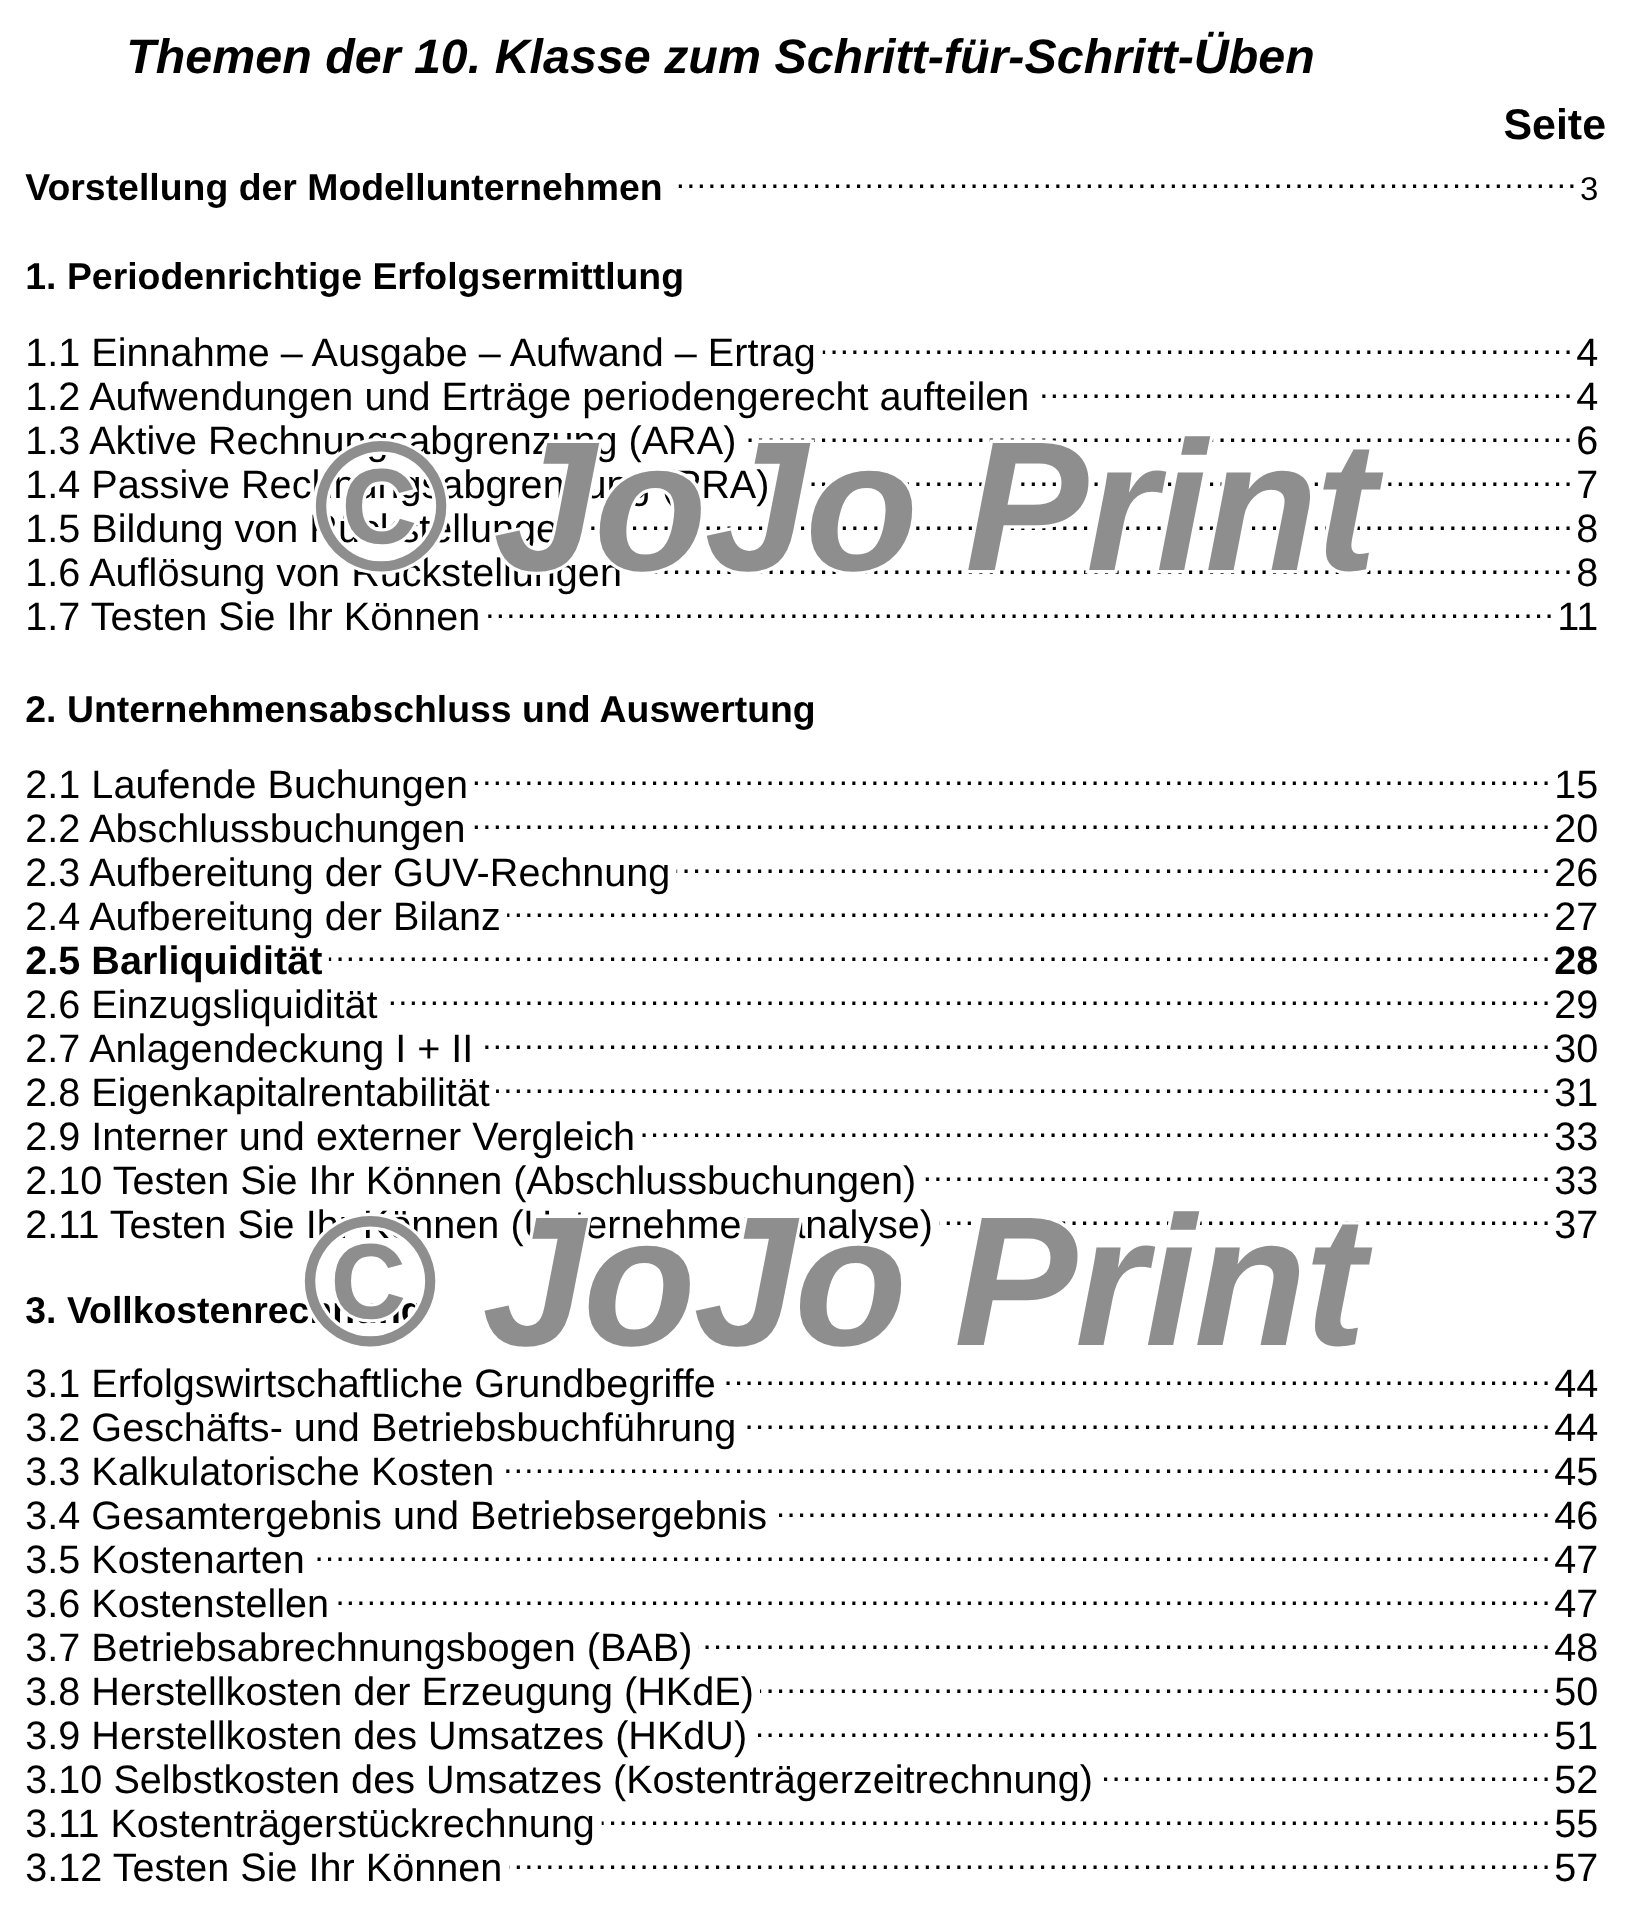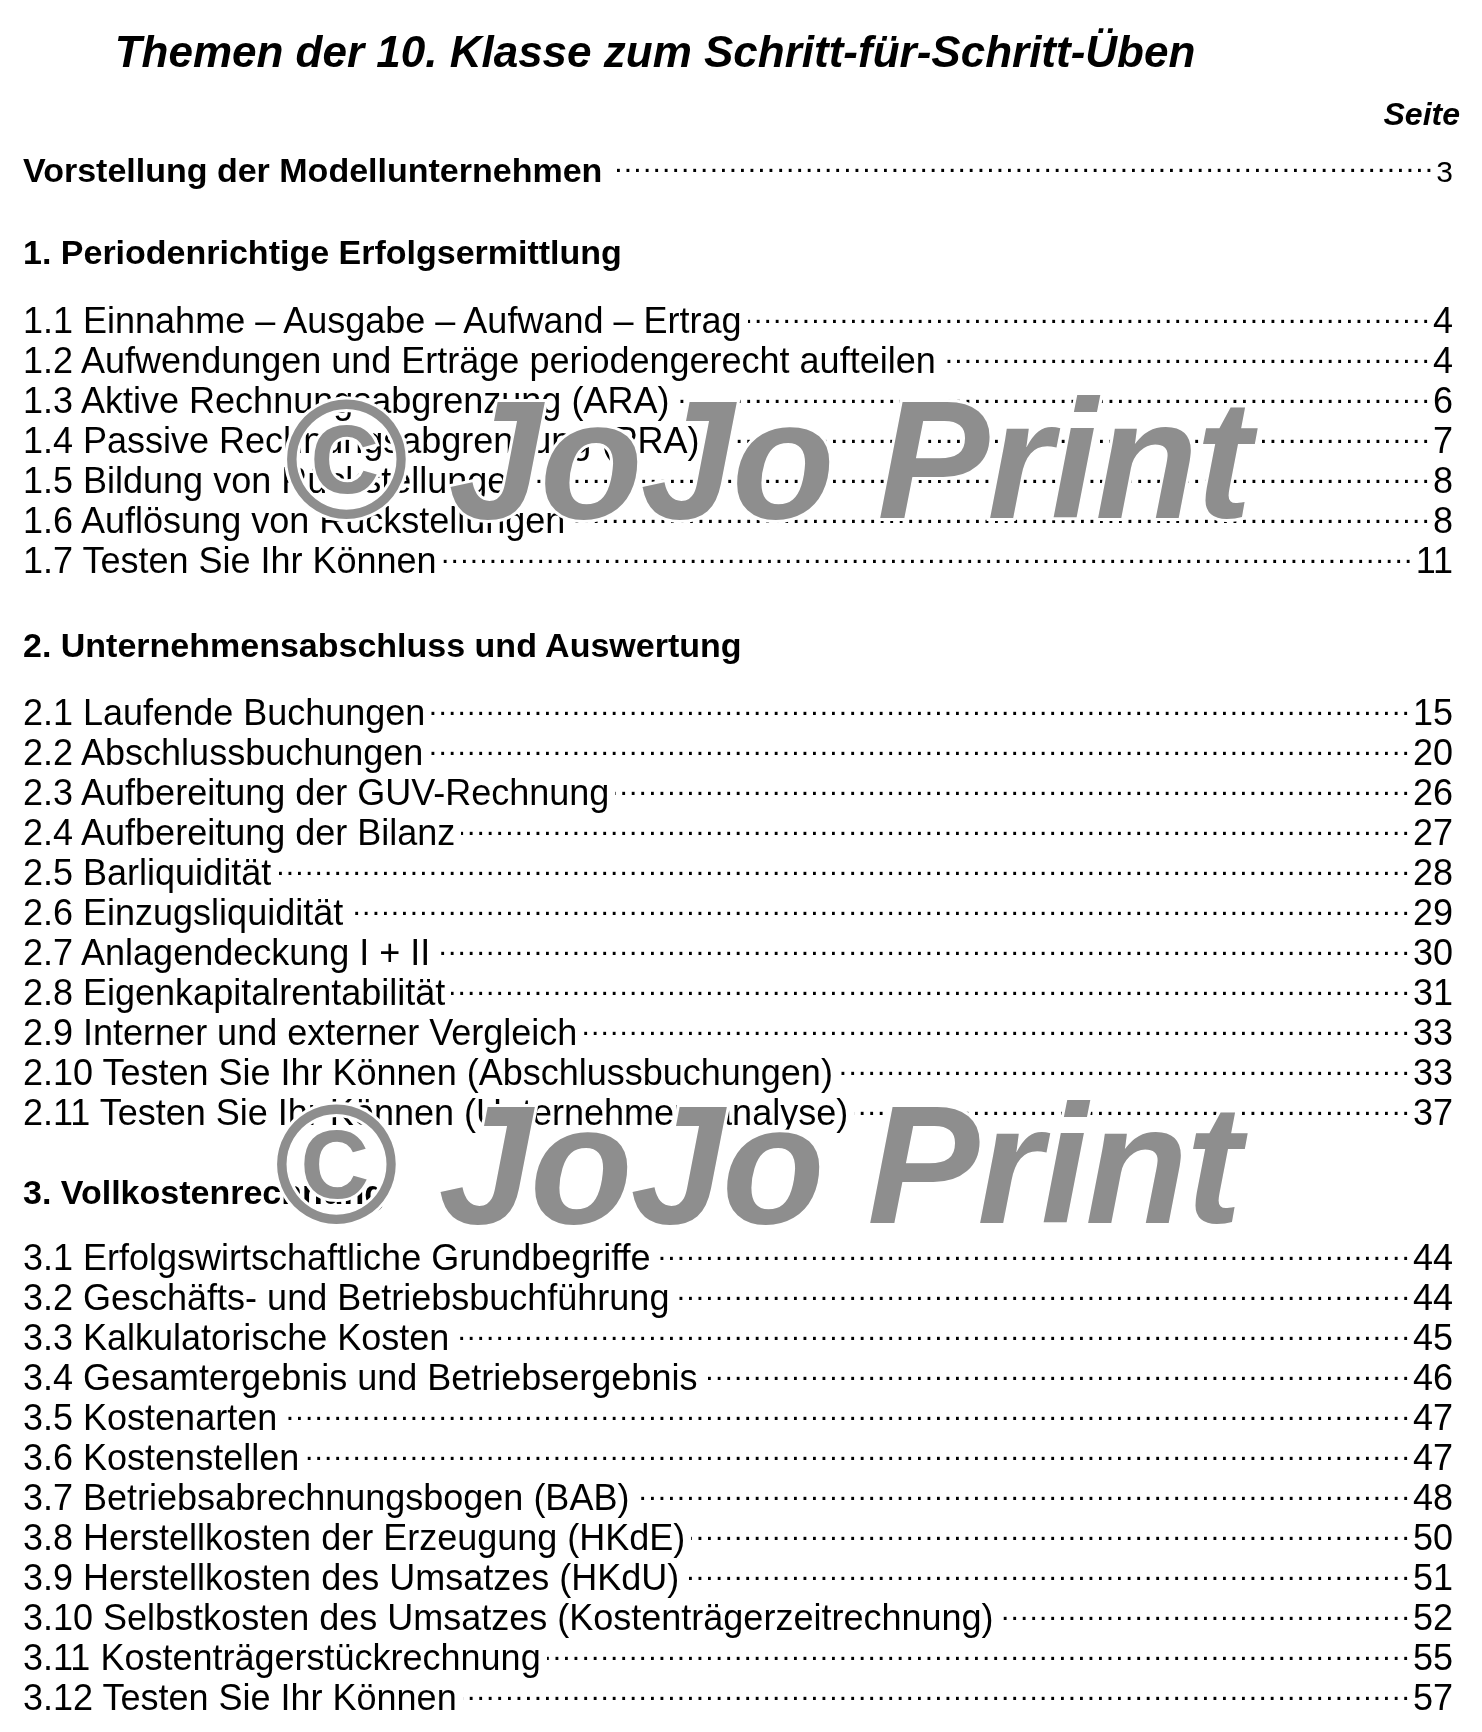--- a/index.html
+++ b/index.html
@@ -24,23 +24,22 @@
     font-size: 44px;
     font-weight: bold;
     font-style: italic;
     line-height: 60px;
     white-space: nowrap;
   }
   .seite-label {
     position: absolute;
     right: 22px;
     top: 94px;
-    font-size: 32px;
-    font-weight: bold;
-    font-style: italic;
+    font-size: 39px;
+    font-weight: bold;
     line-height: 40px;
   }
   .toc-line {
     position: absolute;
     left: 23px;
     width: 1430px;
     height: 40px;
     display: flex;
     align-items: baseline;
     white-space: nowrap;
@@ -171,21 +170,21 @@
 <div class="toc-line toc-entry" style="top:765px;justify-content:space-between;">
   <span class="label">2.3 Aufbereitung der GUV-Rechnung</span>
   <span class="leader"></span>
   <span class="page">26</span>
 </div>
 <div class="toc-line toc-entry" style="top:805px;">
   <span class="label">2.4 Aufbereitung der Bilanz</span>
   <span class="leader"></span>
   <span class="page">27</span>
 </div>
-<div class="toc-line toc-entry" style="top:845px;">
+<div class="toc-line toc-entry" style="top:845px;font-weight:bold;">
   <span class="label">2.5 Barliquidität</span>
   <span class="leader"></span>
   <span class="page">28</span>
 </div>
 <div class="toc-line toc-entry" style="top:885px;">
   <span class="label">2.6 Einzugsliquidität</span>
   <span class="leader"></span>
   <span class="page">29</span>
 </div>
 <div class="toc-line toc-entry" style="top:925px;">

